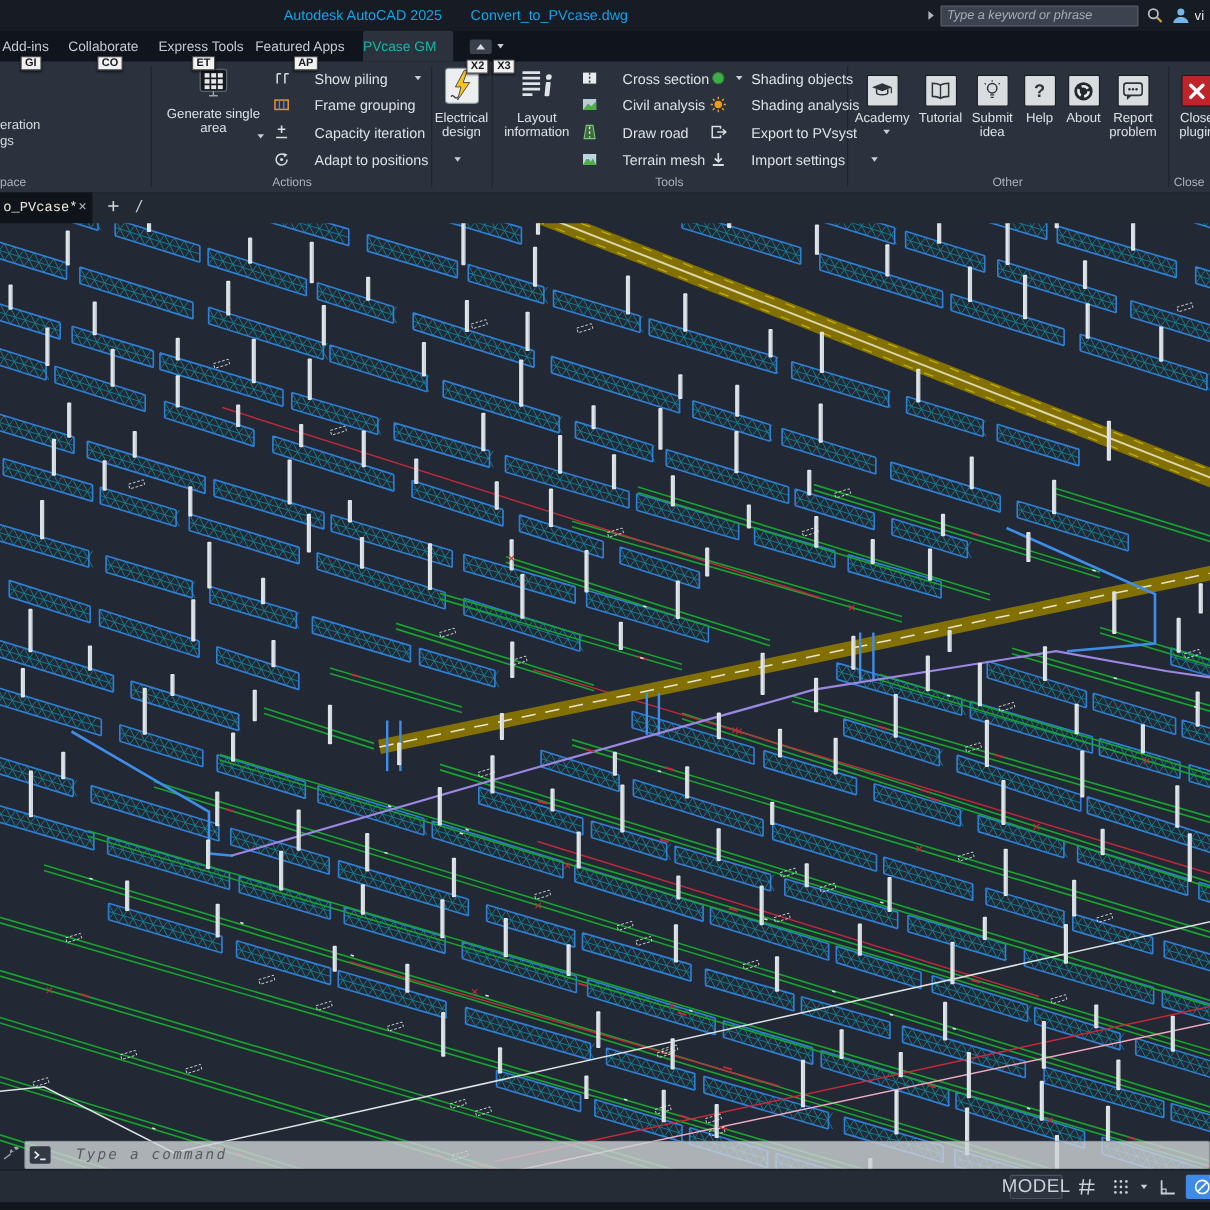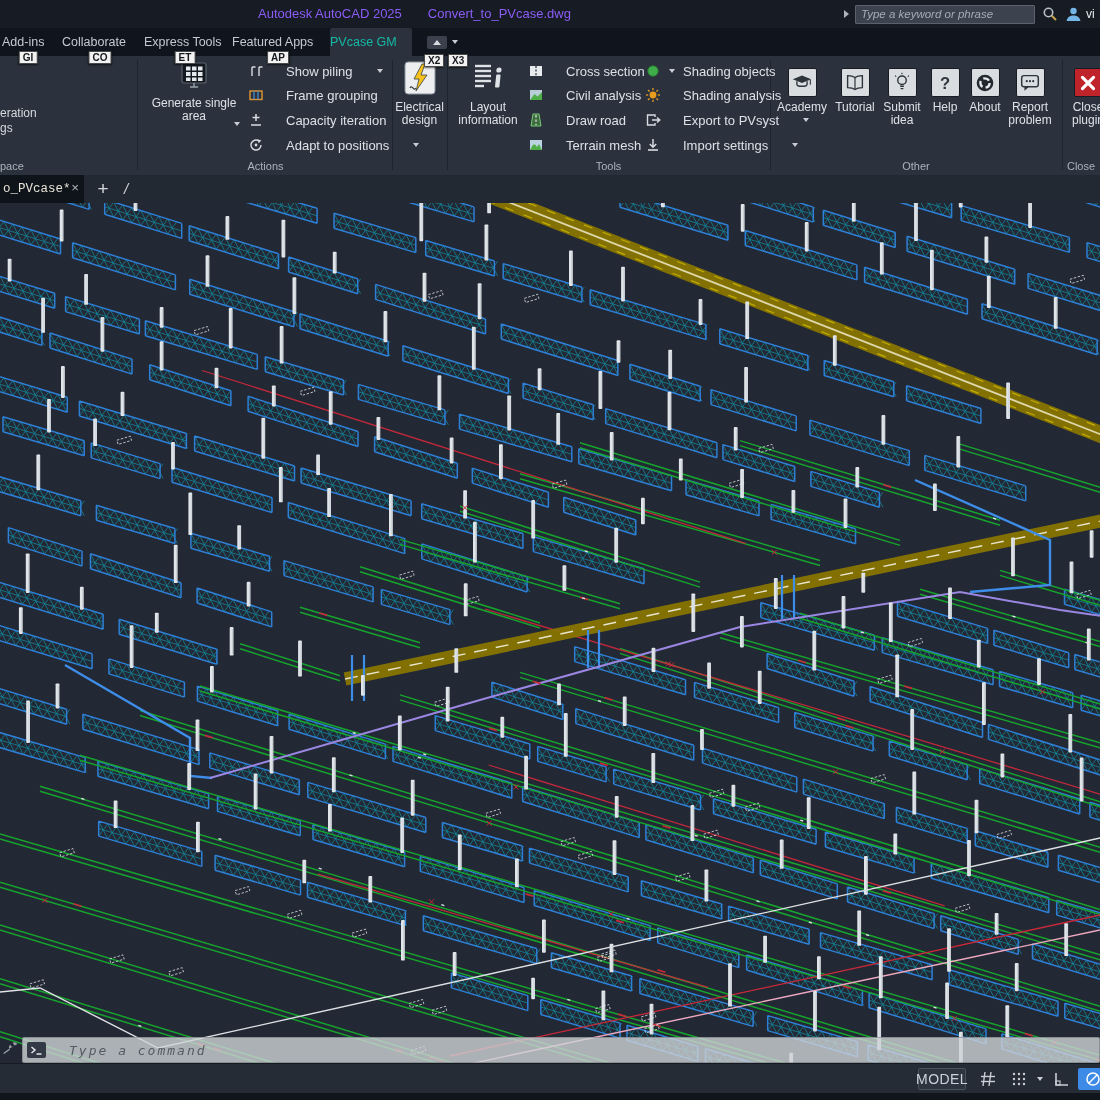--- a/index.html
+++ b/index.html
@@ -1,20 +1,20 @@
 <!DOCTYPE html>
 <html><head>
 <meta charset="utf-8">
 <style>
   html,body{margin:0;padding:0;background:#000;}
   .app{position:relative;width:1100px;height:1100px;overflow:hidden;background:#222834;
        font-family:"Liberation Sans",sans-serif;-webkit-font-smoothing:antialiased;}
   
   .titlebar{position:absolute;left:0;top:0;width:1100px;height:28px;background:#171b23;}
-  .title{position:absolute;left:258px;top:0;height:28px;line-height:28px;font-size:13px;color:#8b5cf6;}
+  .title{position:absolute;left:258px;top:0;height:28px;line-height:28px;font-size:13px;color:#0ea5e9;}
   .title .doc{margin-left:26px;}
   .tb-right{position:absolute;right:0;top:0;height:28px;display:flex;align-items:center;}
   .tb-arrow{width:0;height:0;border-top:4px solid transparent;border-bottom:4px solid transparent;
             border-left:5px solid #aeb4bb;margin-right:6px;}
   .search{width:168px;height:17px;background:#3c434f;border:1px solid #5b626e;color:#cfd4da;
           font-style:italic;font-size:11.5px;padding:0 5px;outline:none;border-radius:1px;}
   .search::placeholder{color:#a6acb4;}
   .tbicon{margin-left:7px;}
   .user-name{color:#e8ebee;font-size:12px;margin-left:4px;width:14px;overflow:hidden;}
   
@@ -70,21 +70,21 @@
   .cmd-caret{width:0;height:0;border-left:4px solid transparent;border-right:4px solid transparent;
              border-top:5px solid #3e4底a54;border-top-color:#3e4854;margin-left:5px;}
   .cmd-text{margin-left:10px;font-family:"DejaVu Sans Mono",monospace;font-style:italic;font-size:13px;
             color:#565b62;letter-spacing:2px;}
   
   .statusbar{position:absolute;left:0;top:1063px;width:1100px;height:30px;background:#262c36;
              border-top:1px solid #151a21;z-index:25;}
   .sbitem{position:absolute;top:4px;height:22px;display:flex;align-items:center;justify-content:center;
           color:#ccd2d9;box-sizing:border-box;}
   .model{left:918px;width:48px;background:#2e3540;border:1px solid #49515d;border-radius:2px;
-         font-size:14px;letter-spacing:.4px;}
+         font-size:17px;letter-spacing:.4px;}
   .sb-grid{left:974px;width:28px;}
   .sb-snap{left:1006px;width:26px;}
   .sb-snapcar{left:1034px;width:12px;}
   .sb-ortho{left:1048px;width:26px;}
   .sb-iso{left:1078px;width:30px;background:#3d8be7;border-radius:2px;}
   .bottomstrip{position:absolute;left:0;top:1093px;width:1100px;height:7px;background:#11151c;z-index:26;}
 </style>
 </head>
 <body>
 

